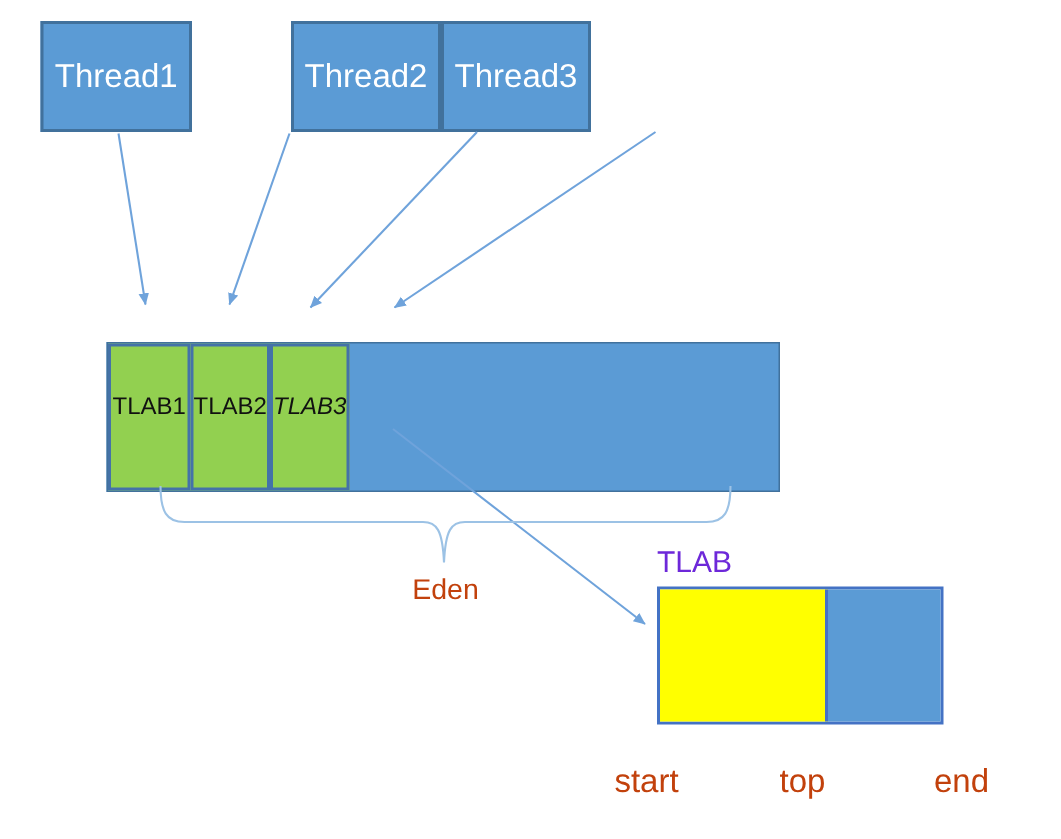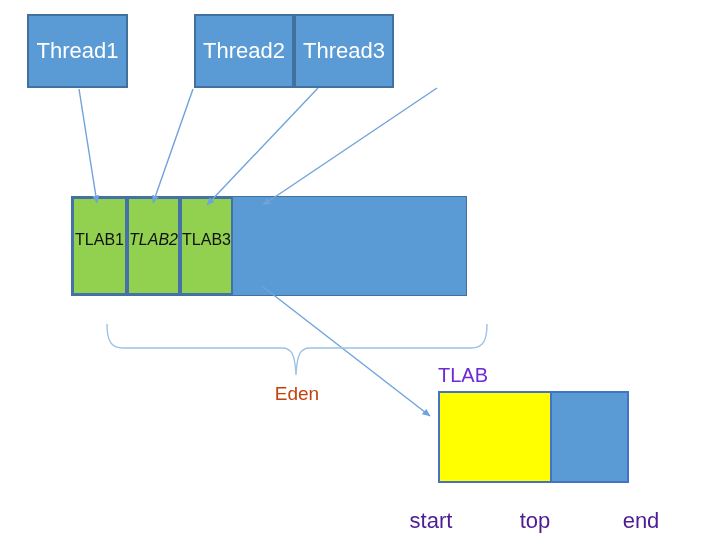--- a/index.html
+++ b/index.html
@@ -10,32 +10,32 @@
   .thread-box{
     position:absolute;top:14px;width:101px;height:74px;box-sizing:border-box;
     background:#5B9BD5;border:2px solid #41719C;color:#ffffff;
     display:flex;align-items:center;justify-content:center;font-size:22px;
   }
   #thread-1{left:27px;}
   #thread-2{left:146px;width:100px;margin-left:48px;}
   #thread-3{left:266px;width:100px;margin-left:28px;}
   #thread-4{left:386px;}
   .eden-bar{
-    position:absolute;left:71px;top:196px;width:396px;height:100px;
+    position:absolute;left:71px;top:228px;width:449px;height:100px;
     box-sizing:border-box;background:#5B9BD5;border:1px solid #41719C;
   }
   .tlab-cell{
     position:absolute;top:0;height:98px;box-sizing:border-box;
     background:#92D050;border:2px solid #4472A8;
     display:flex;align-items:center;justify-content:center;
     font-size:16px;color:#111111;padding-bottom:12px;
   }
   #tlab-1{left:0;width:55px;}
-  #tlab-2{left:55px;width:53px;font-style:italic;}
-  #tlab-3{left:108px;width:53px;}
+  #tlab-2{left:55px;width:53px;}
+  #tlab-3{left:108px;width:53px;font-style:italic;}
   #tlab-4{left:161px;width:54px;}
   .overlay{
     position:absolute;left:0;top:0;width:707px;height:559px;pointer-events:none;
   }
   .eden-label{
     position:absolute;left:297px;top:383px;transform:translateX(-50%);
     font-size:19px;color:#c2410c;
   }
   .tlab-detail-title{
     position:absolute;left:438px;top:364px;width:191px;text-align:left;
@@ -47,21 +47,21 @@
   }
   .tlab-detail-used{
     width:112px;height:100%;background:#FFFF00;
     border-right:2px solid #4472C4;box-sizing:border-box;
   }
   .tlab-detail-free{
     flex:1;height:100%;background:#5B9BD5;
   }
   .pointer-label{
     position:absolute;top:508px;transform:translateX(-50%);
-    font-size:22px;color:#4c1d95;
+    font-size:22px;color:#c2410c;
   }
   #ptr-start{left:431px;}
   #ptr-top{left:535px;}
   #ptr-end{left:641px;}
 </style>
 </head>
 <body>
 
 <div class="canvas">
 

